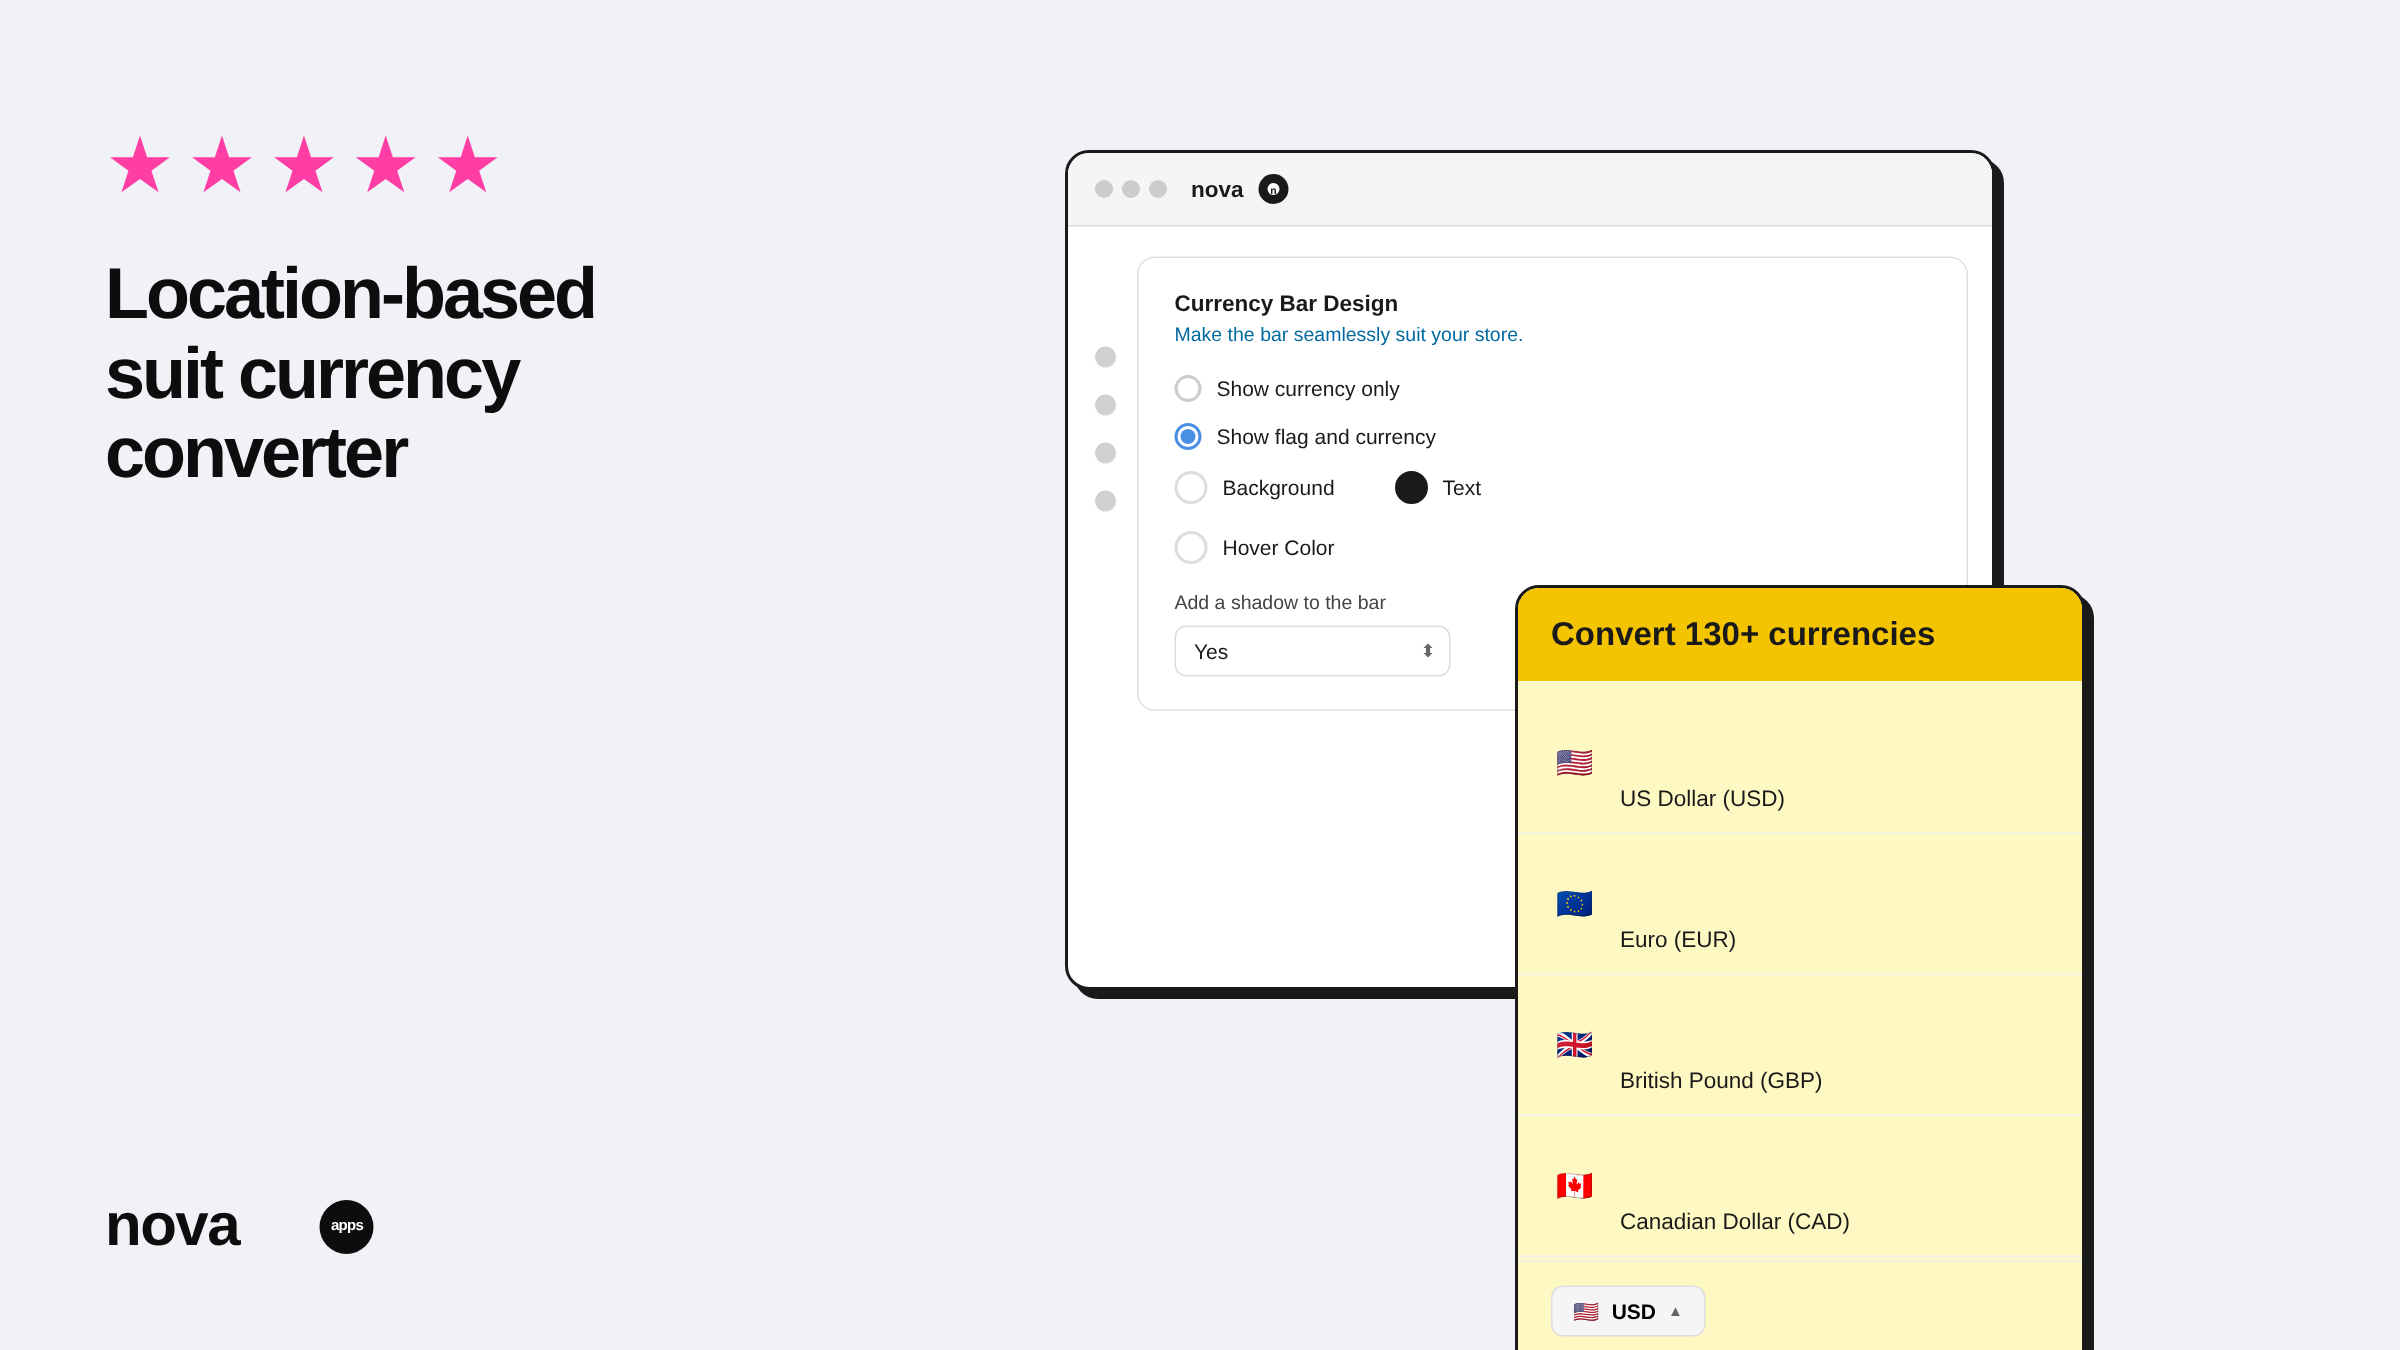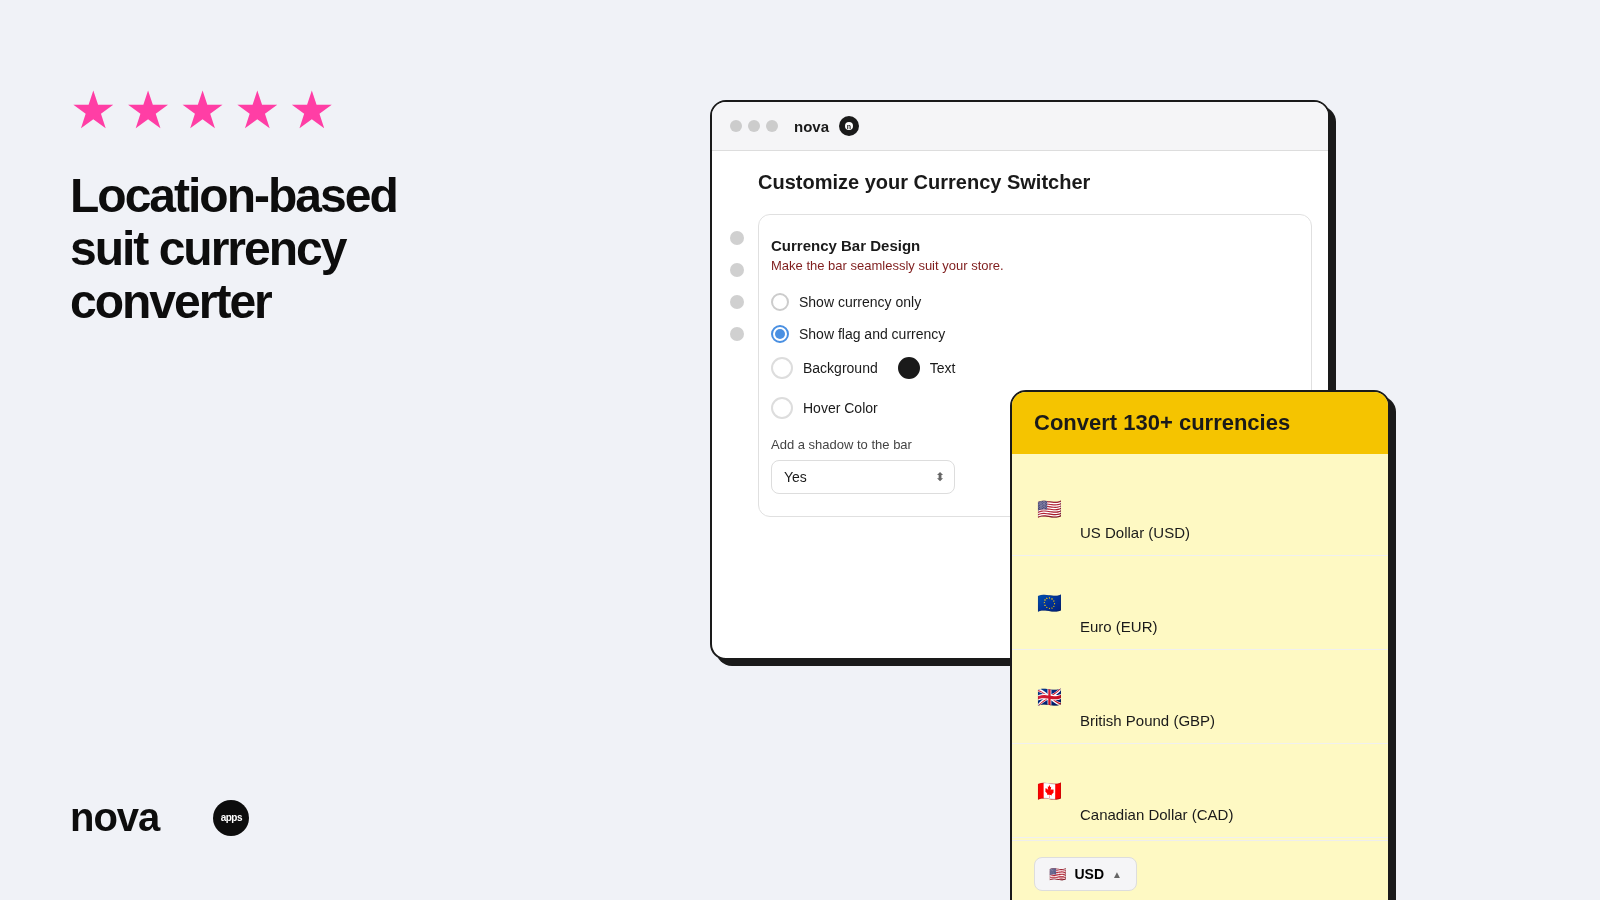--- a/index.html
+++ b/index.html
@@ -157,33 +157,33 @@
       font-size: 20px;
       font-weight: 800;
       color: #1a1a1a;
       margin-bottom: 20px;
     }
 
     .card {
       background: white;
       border: 1.5px solid #e0e0e0;
       border-radius: 12px;
-      padding: 22px 12px;
+      padding: 22px 24px;
     }
 
     .card-title {
       font-size: 15px;
       font-weight: 700;
       color: #1a1a1a;
       margin-bottom: 4px;
     }
 
     .card-subtitle {
       font-size: 13px;
-      color: #7f1d1d;
+      color: #0369a1;
       margin-bottom: 20px;
     }
 
     .radio-option {
       display: flex;
       align-items: center;
       gap: 10px;
       margin-bottom: 14px;
     }
 
@@ -209,21 +209,21 @@
       background: #4a90e2;
     }
 
     .radio-label {
       font-size: 14px;
       color: #1a1a1a;
     }
 
     .color-options {
       display: flex;
-      gap: 20px;
+      gap: 40px;
       margin-bottom: 18px;
       margin-top: 1px;
     }
 
     .color-option {
       display: flex;
       align-items: center;
       gap: 10px;
     }
 
@@ -410,21 +410,20 @@
 
     <div style="position:relative; display:flex;">
       <div class="sidebar-dots">
         <div class="sidebar-dot"></div>
         <div class="sidebar-dot"></div>
         <div class="sidebar-dot"></div>
         <div class="sidebar-dot"></div>
       </div>
 
       <div class="content-area" style="padding: 20px 16px 16px 16px; flex:1;">
-        <div class="page-title">Customize your Currency Switcher</div>
 
         <div class="card">
           <div class="card-title">Currency Bar Design</div>
           <div class="card-subtitle">Make the bar seamlessly suit your store.</div>
 
           <div class="radio-option">
             <div class="radio-circle"></div>
             <span class="radio-label">Show currency only</span>
           </div>
 

